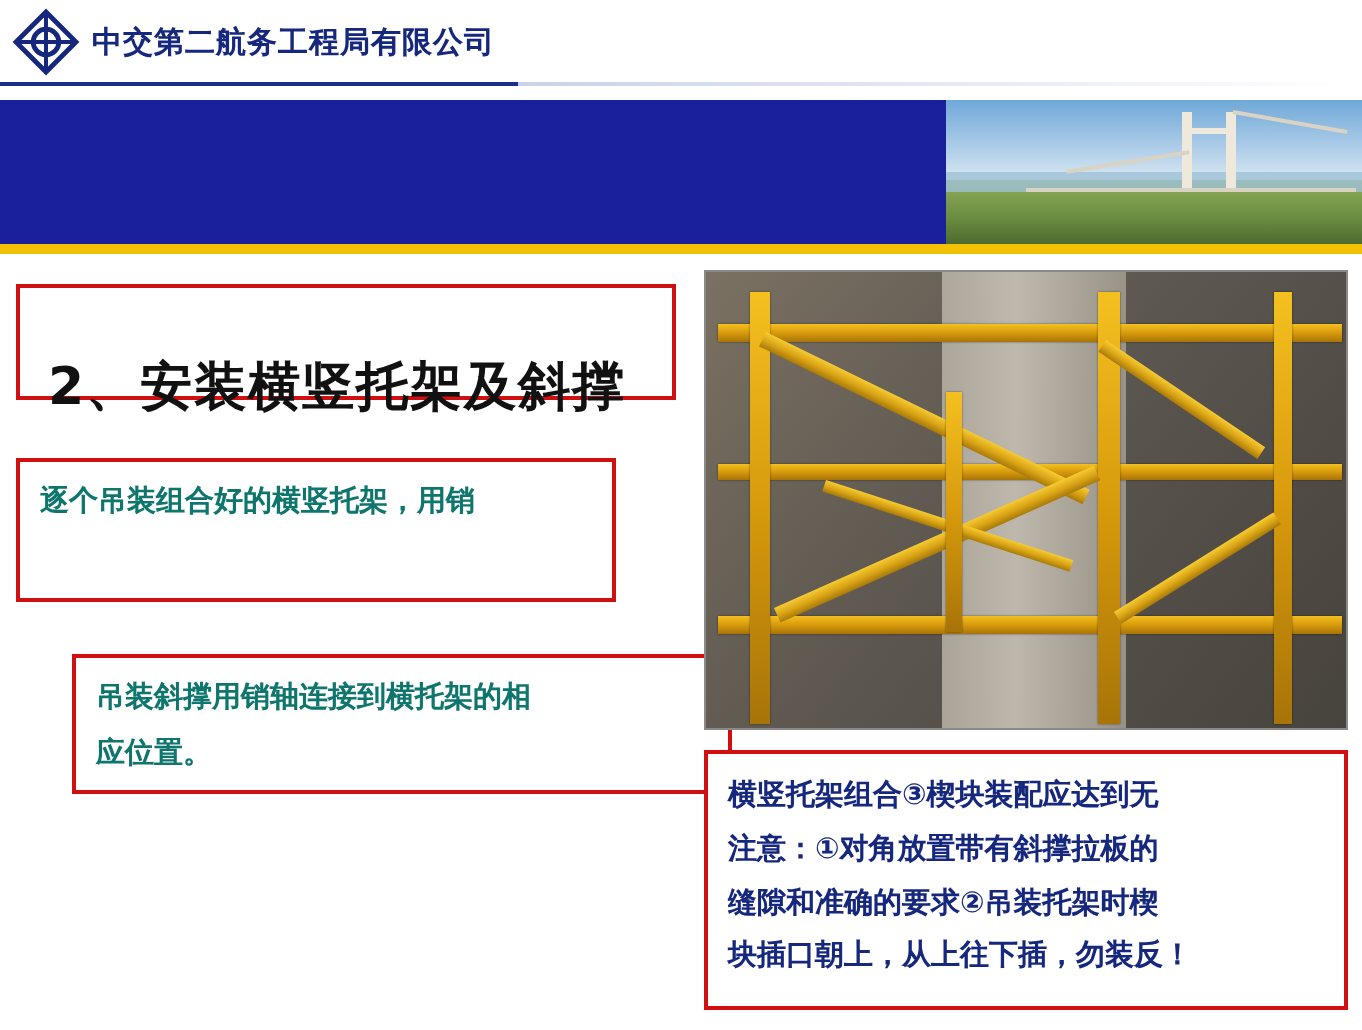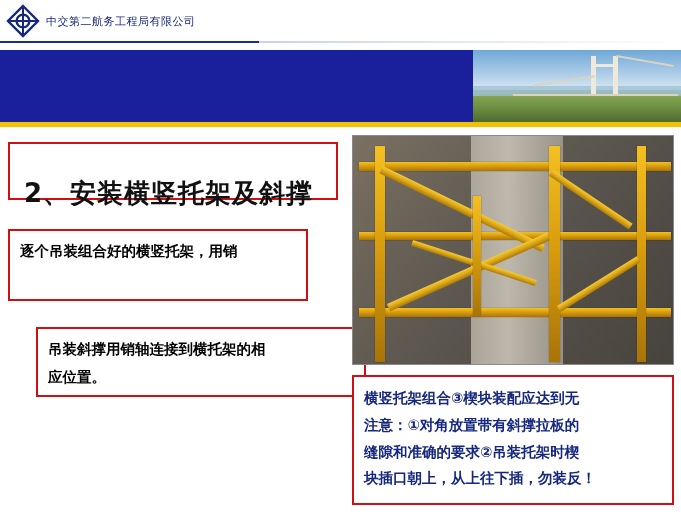--- a/index.html
+++ b/index.html
@@ -33,23 +33,23 @@
     width: 681px; height: 2px;
     background: linear-gradient(to right, #1b2f8a 0%, #1b2f8a 38%, #c9d2e8 38%, #ffffff 100%);
   }
   .logo-mark {
     width: 34px; height: 34px;
     position: relative;
     flex: 0 0 34px;
   }
   .logo-mark svg { display: block; }
   .company-name {
-    font-size: 11px;
+    font-size: 15px;
     color: #16277e;
-    font-weight: normal;
+    font-weight: bold;
     letter-spacing: 0.5px;
     margin-left: 6px;
     white-space: nowrap;
     font-family: "DejaVu Sans", sans-serif;
   }
 
   
   .banner {
     position: absolute;
     left: 0; top: 50px;
@@ -107,21 +107,21 @@
     font-family: "DejaVu Sans", sans-serif;
     letter-spacing: 1px;
     white-space: nowrap;
     margin-top: 44px;
   }
 
   .text-box {
     position: absolute;
     border: 2px solid #d01010;
     background: #ffffff;
-    color: #000000;
+    color: #0f766e;
     font-weight: bold;
     font-size: 14.5px;
     line-height: 1.9;
     font-family: "DejaVu Sans", sans-serif;
     padding: 7px 10px;
     text-align: justify;
   }
   .tb1 { left: 8px; top: 102px;  width: 300px; height: 72px; }
   .tb2 { left: 8px; top: 200px;  width: 330px; height: 70px; margin-left: 28px; }
   .tb3 { left: 8px; top: 298px;  width: 310px; height: 80px; }

